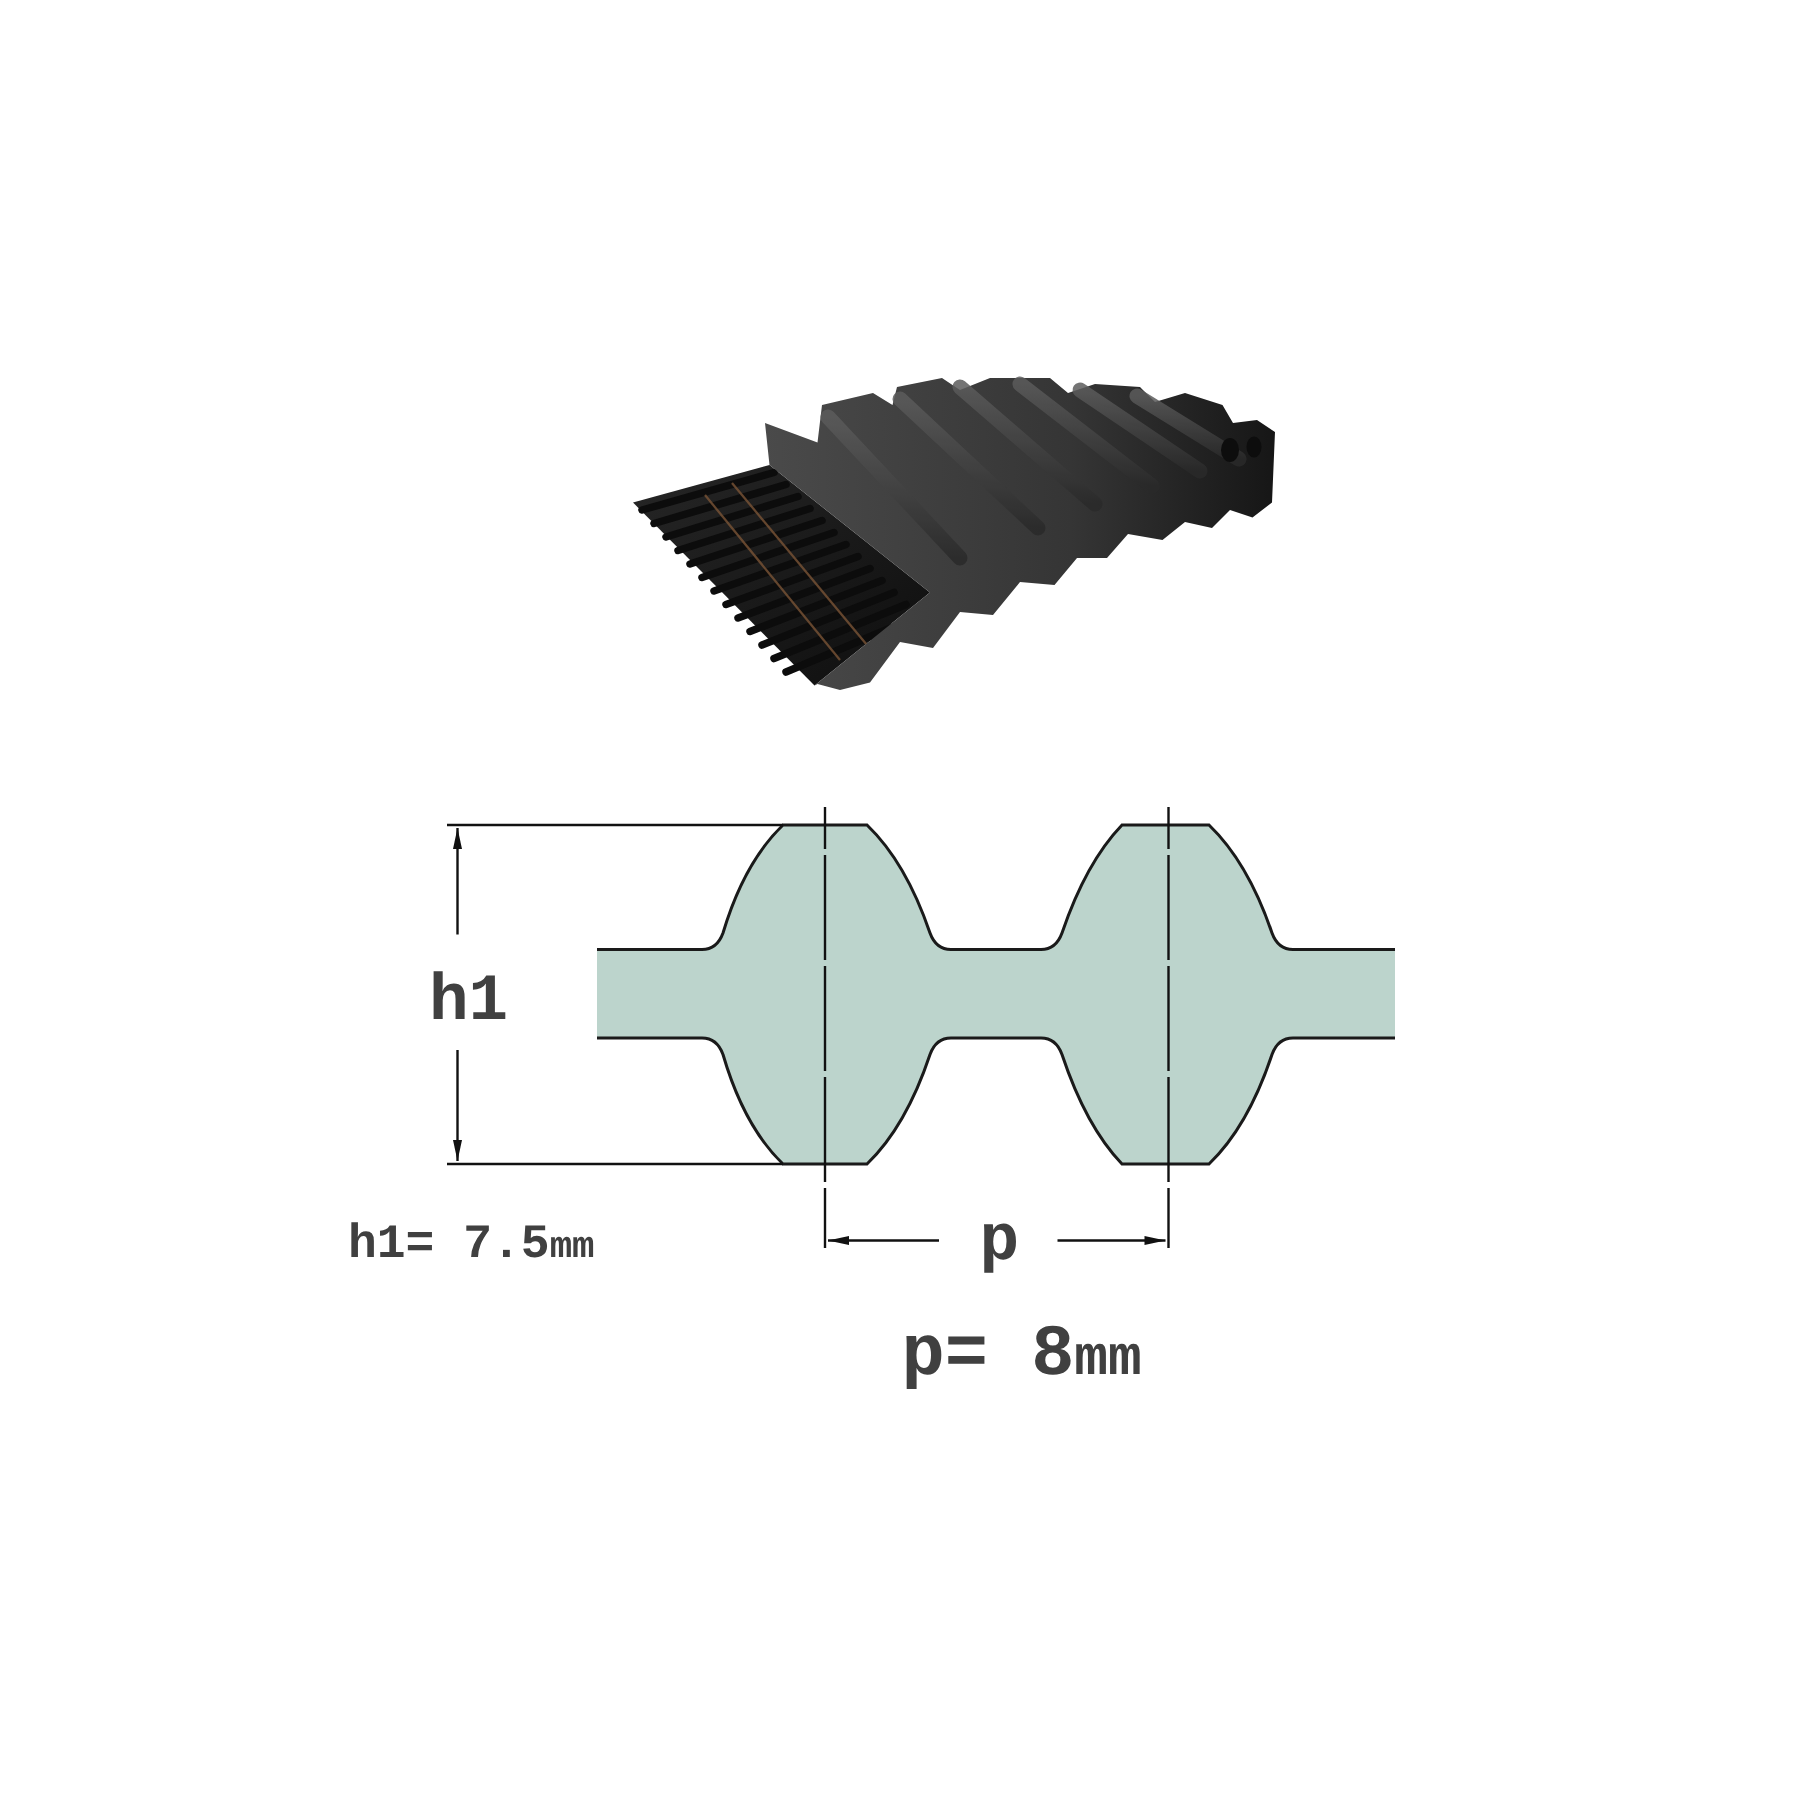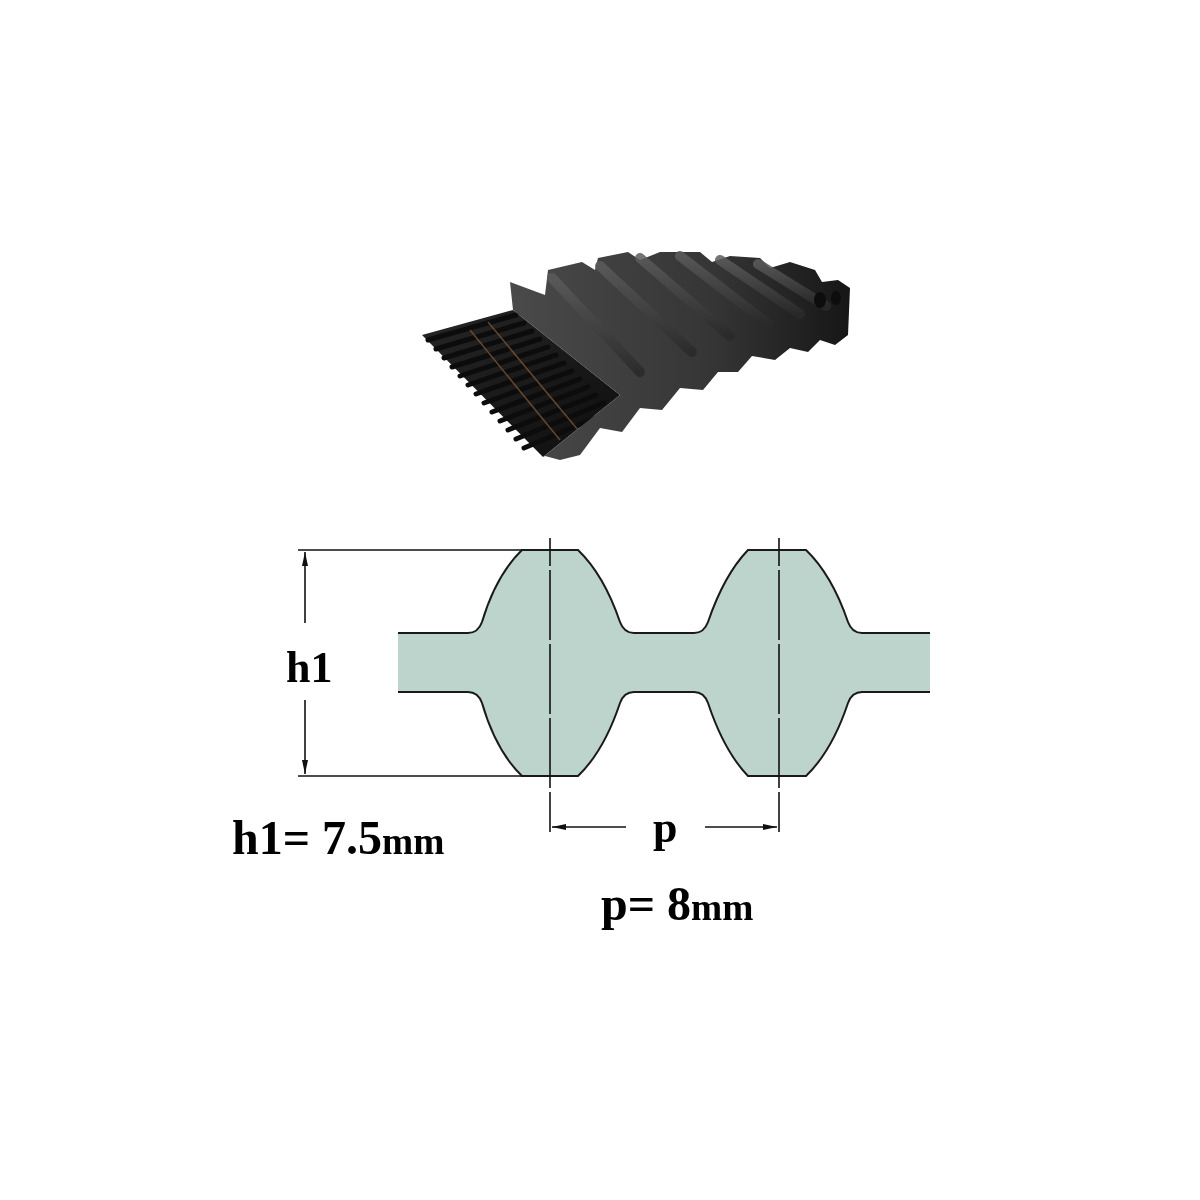--- a/index.html
+++ b/index.html
@@ -1,24 +1,24 @@
 <!DOCTYPE html>
 <html><head>
 <meta charset="utf-8">
 <style>
   html, body { margin: 0; padding: 0; background: #ffffff; }
   body { width: 1200px; height: 1200px; position: relative; overflow: hidden;
          font-family: "Liberation Sans", sans-serif; }
   .layer { position: absolute; left: 0; top: 0; }
-  .label { position: absolute; font-family: Liberation Serif, serif; font-weight: bold;
-           color: #000000; white-space: nowrap; line-height: 1; }
+  .label { position: absolute; font-family: Liberation Mono, monospace; font-weight: bold;
+           color: #404040; white-space: nowrap; line-height: 1; }
   .label .unit { font-size: 0.78em; }
   #h1-label { left: 286px; top: 646px; font-size: 44px; }
   #p-label { left: 653px; top: 806px; font-size: 44px; }
-  #h1-value { left: 232px; top: 814px; font-size: 48px; }
+  #h1-value { left: 232px; top: 814px; font-size: 32px; }
   #p-value { left: 601px; top: 880px; font-size: 48px; }
 </style>
 </head>
 <body>
 
 <svg class="layer" width="1200" height="1200" viewBox="0 0 1200 1200">
   <defs>
     <linearGradient id="beltSide" x1="0" y1="0" x2="1" y2="0">
       <stop offset="0" stop-color="#4a4a4a"></stop>
       <stop offset="0.6" stop-color="#353535"></stop>

